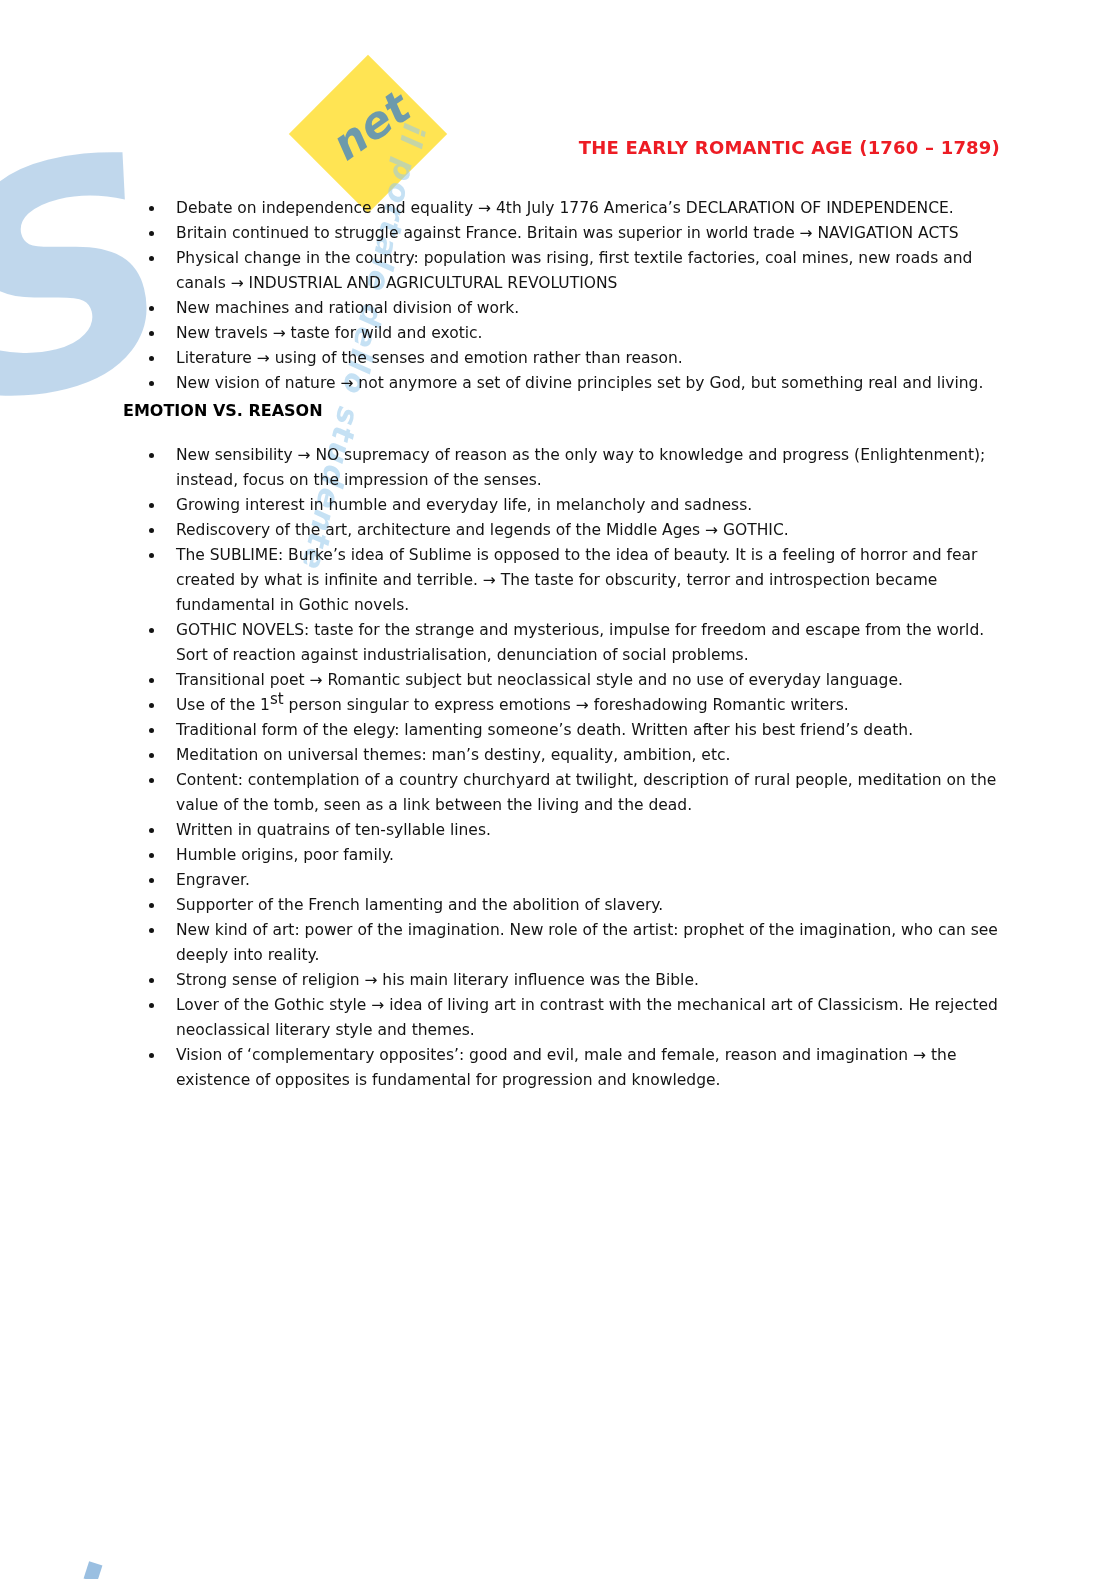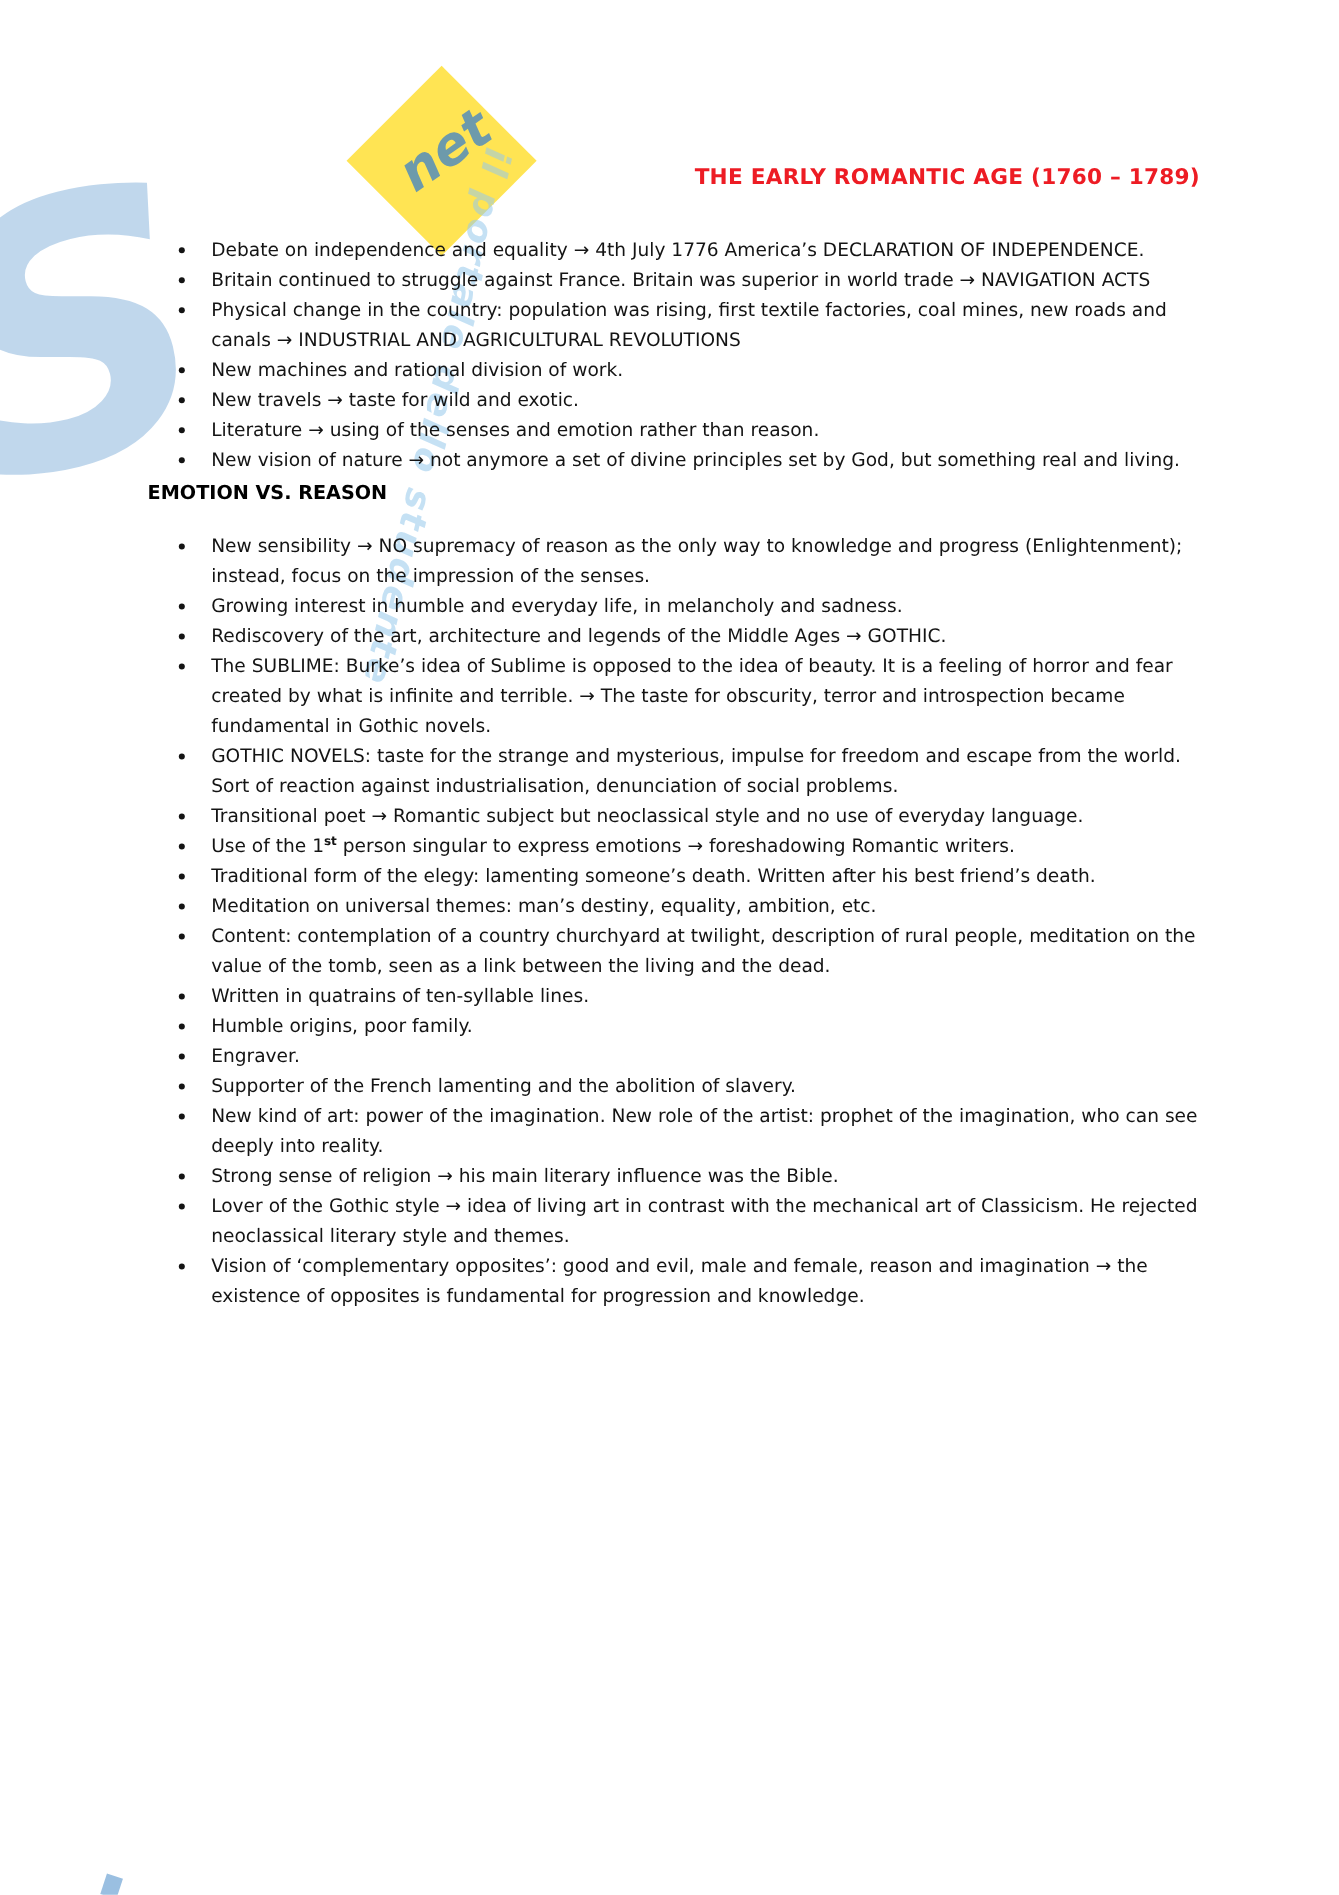--- a/index.html
+++ b/index.html
@@ -111,24 +111,23 @@
     margin: 0;
     padding: 0 0 0 58px;
     list-style: disc;
   }
   ul.bullets li {
     padding-left: 11px;
     margin: 0;
     line-height: 25px;
   }
   sup {
-    font-size: 10px;
+    font-size: 15px;
     line-height: 0;
     vertical-align: super;
-    font-weight: bold;
   }
 </style>
 </head>
 <body>
 
 <div class="watermark">
   <div class="wm-letter">S</div>
   <div class="wm-diamond"></div>
   <div class="wm-badge">net</div>
   <div class="wm-tagline">il portale dello studente</div>

